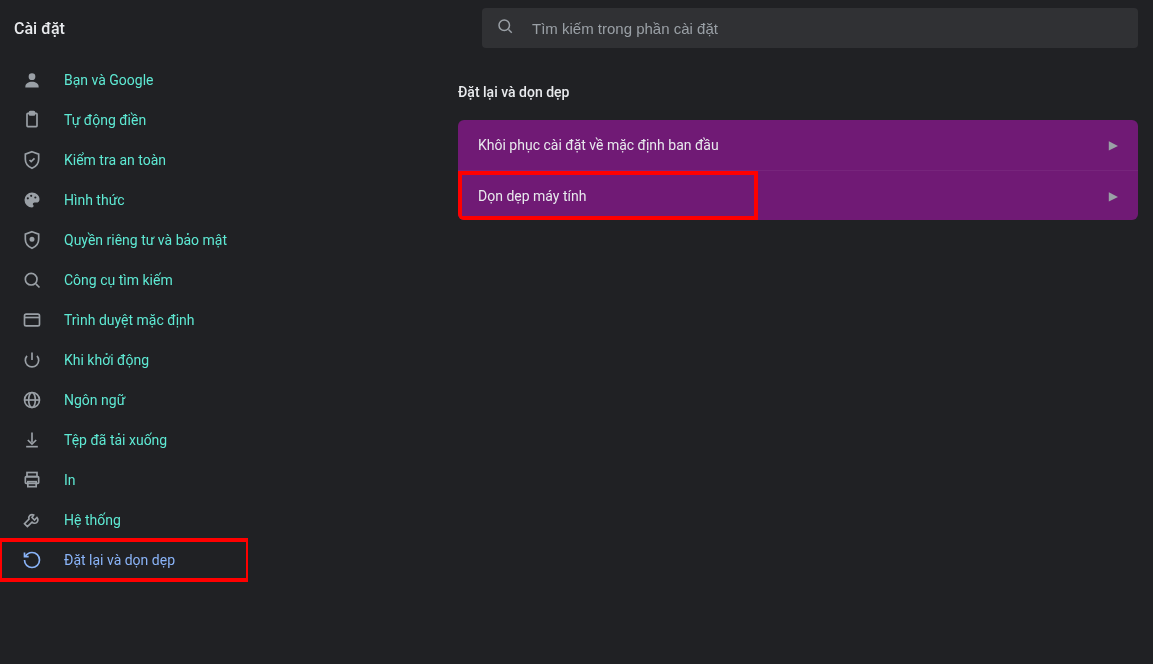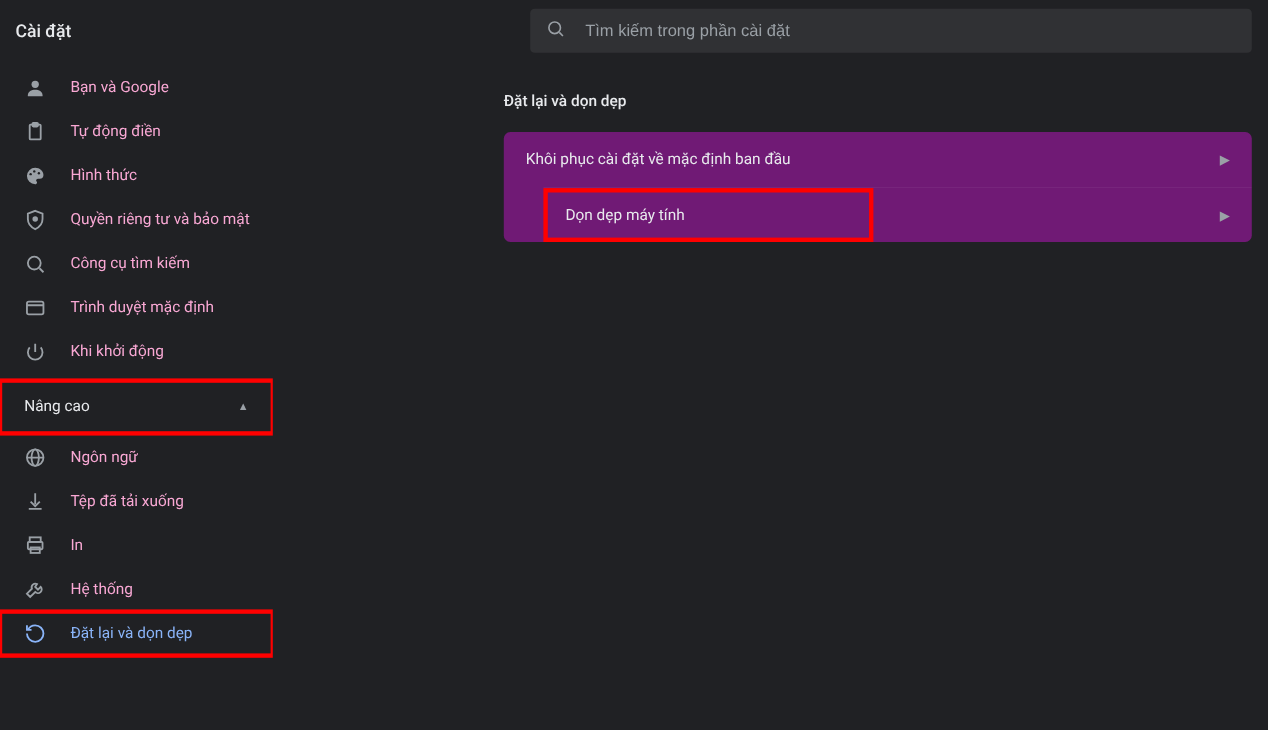--- a/index.html
+++ b/index.html
@@ -66,21 +66,21 @@
     background: #2a2b2e; height:14px;
   }
 
   .nav-item {
     display: flex;
     align-items: center;
     height: 40px;
     padding-left: 22px;
     cursor: pointer;
     font-size: 14px;
-    color: #f9a8d4;
+    color: #5eead4;
     position: relative;
   }
   .nav-item .ico {
     width: 20px; height: 20px;
     display:flex; align-items:center; justify-content:center;
     color:#9aa0a6;
     margin-right: 22px;
     flex:0 0 auto;
   }
   .nav-item.selected { color:#8ab4f8; }
@@ -128,21 +128,21 @@
     height: 50px;
     display:flex;
     align-items:center;
     justify-content:space-between;
     padding: 0 20px;
     font-size:14px;
     color:#e8eaed;
     cursor:pointer;
     position:relative;
   }
-  .row + .row { border-top:1px solid rgba(255,255,255,0.05);margin-left:36px; }
+  .row + .row { border-top:1px solid rgba(255,255,255,0.05); }
   .row .arrow { color:#9aa0a6; font-size:12px; }
 
   .row-highlight::after{
     content:"";
     position:absolute;
     left:0; top:0;
     width: 300px;
     height: 100%;
     border:4px solid #ff0000;
     box-sizing:border-box;
@@ -181,20 +181,29 @@
     <div class="nav-item">
       <span class="ico">
           <svg width="20" height="20" viewBox="0 0 24 24" fill="none" stroke="#9aa0a6" stroke-width="2">
             <rect x="6" y="4" width="12" height="16" rx="1"></rect>
             <rect x="9" y="2" width="6" height="4" rx="1" fill="#9aa0a6"></rect>
           </svg>
         </span>
       <span>Tự động điền</span>
     </div>
 
+    <div class="nav-item">
+      <span class="ico">
+          <svg width="20" height="20" viewBox="0 0 24 24" fill="none" stroke="#9aa0a6" stroke-width="2">
+            <path d="M12 2l8 3v6c0 5-3.5 9-8 11-4.5-2-8-6-8-11V5z"></path>
+            <path d="M9 12l2 2 4-4"></path>
+          </svg>
+        </span>
+      <span>Kiểm tra an toàn</span>
+    </div>
 
     <div class="nav-item">
       <span class="ico">
           <svg width="20" height="20" viewBox="0 0 24 24" fill="#9aa0a6">
             <path d="M12 3a9 9 0 100 18c1 0 2-1 2-2s-1-1-1-2 1-2 2-2h2a4 4 0 004-4c0-4.4-4-8-9-8z"></path>
             <circle cx="7" cy="10" r="1.3" fill="#202124"></circle>
             <circle cx="11" cy="7" r="1.3" fill="#202124"></circle>
             <circle cx="16" cy="9" r="1.3" fill="#202124"></circle>
           </svg>
         </span>
@@ -234,24 +243,20 @@
     <div class="nav-item">
       <span class="ico">
           <svg width="20" height="20" viewBox="0 0 24 24" fill="none" stroke="#9aa0a6" stroke-width="2">
             <path d="M12 3v9"></path>
             <path d="M6 7a8 8 0 1012 0"></path>
           </svg>
         </span>
       <span>Khi khởi động</span>
     </div>
 
-    <div class="nav-section highlight-red">
-      <span>Nâng cao</span>
-      <span style="font-size:10px;color:#9aa0a6;">▲</span>
-    </div>
 
     <div class="nav-item">
       <span class="ico">
           <svg width="20" height="20" viewBox="0 0 24 24" fill="none" stroke="#9aa0a6" stroke-width="2">
             <circle cx="12" cy="12" r="9"></circle>
             <ellipse cx="12" cy="12" rx="4" ry="9"></ellipse>
             <line x1="3" y1="12" x2="21" y2="12"></line>
           </svg>
         </span>
       <span>Ngôn ngữ</span>

